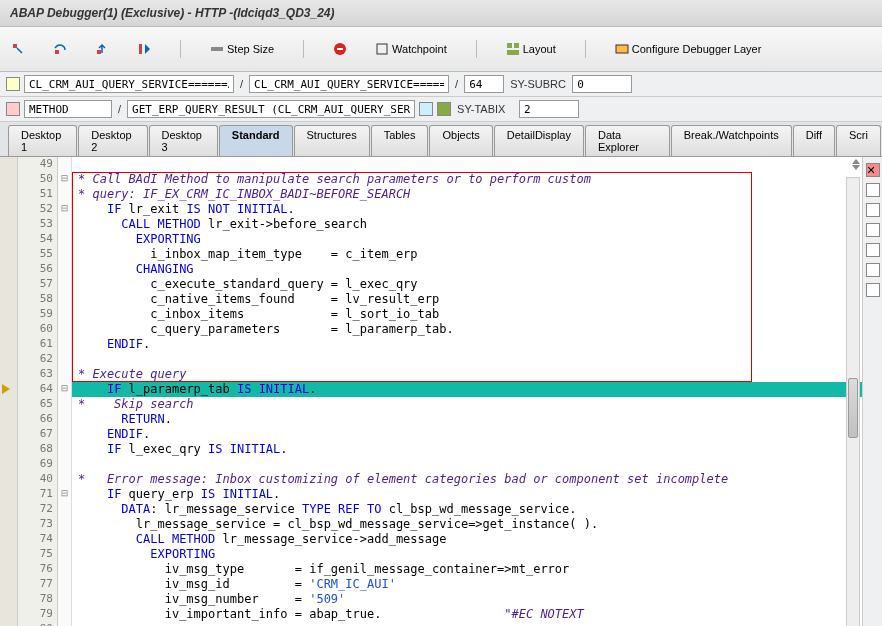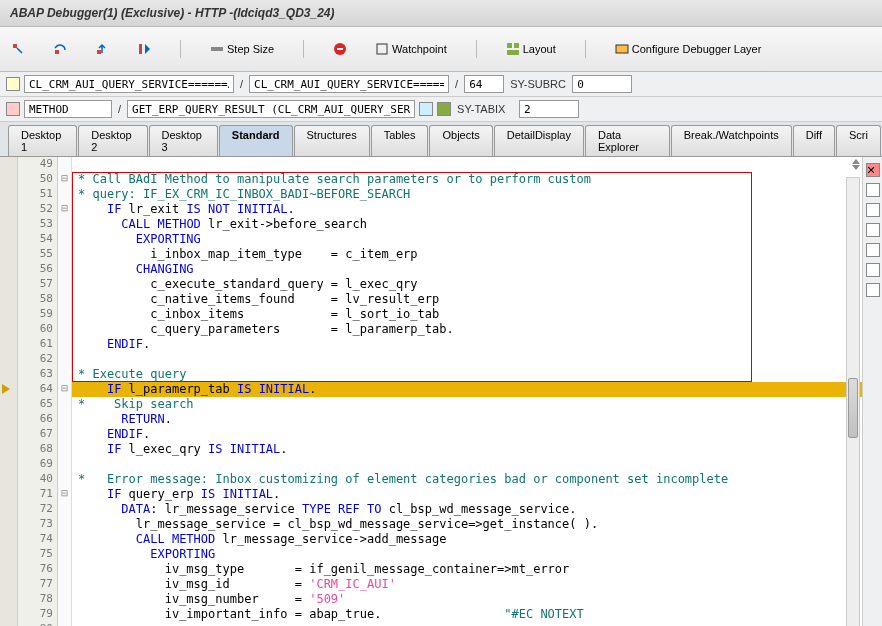--- a/index.html
+++ b/index.html
@@ -21,23 +21,23 @@
   .gutter-ln { width: 40px; background: #f0f0ea; border-right: 1px solid #ccc; text-align: right; font-family: monospace; font-size: 11px; color: #777; }
   .gutter-fold { width: 14px; background: #fafafa; border-right: 1px solid #ddd; }
   .code { flex: 1; font-family: Consolas, monospace; font-size: 12px; line-height: 15px; position: relative; overflow: hidden; }
   .line { height: 15px; display: flex; }
   .ln { height: 15px; padding-right: 4px; }
   .fold { height: 15px; text-align: center; color: #888; font-size: 9px; line-height: 13px; }
   .bp { height: 15px; position: relative; }
   .bp .arrow { position: absolute; left: 2px; top: 2px; width: 0; height: 0; border-top: 5px solid transparent; border-bottom: 5px solid transparent; border-left: 8px solid #d0a000; }
   .code-text { white-space: pre; padding-left: 6px; }
   .kw { color: #0000e0; }
-  .cm { color: #0f766e; }
-  .str { color: #ec4899; margin-top: 26px; }
-  .cur-line { background: #eab308; }
+  .cm { color: #4c1d95; font-style: italic; }
+  .str { color: #1d4ed8; margin-top: 26px; }
+  .cur-line { background: #14b8a6; }
   .redbox { position: absolute; border: 1px solid #d00; pointer-events: none; }
   .side-icons { position: absolute; right: 0; top: 0; width: 20px; background: #eef0f2; border-left: 1px solid #ccc; height: 100%; display: flex; flex-direction: column; gap: 6px; padding-top: 6px; align-items: center; }
   .side-icons .si { width: 14px; height: 14px; border: 1px solid #888; background: #fff; cursor: pointer; }
   .scroll-arrows { position: absolute; right: 22px; top: 2px; display: flex; flex-direction: column; gap: 1px; }
   .scroll-arrows div { width: 0; height: 0; border-left: 4px solid transparent; border-right: 4px solid transparent; }
   .sarr-up { border-bottom: 5px solid #888; }
   .sarr-dn { border-top: 5px solid #888; }
   .vscroll { position: absolute; right: 22px; top: 20px; bottom: 0; width: 14px; background: #eee; border: 1px solid #ccc; }
   .vscroll .thumb { position: absolute; left: 1px; right: 1px; top: 200px; height: 60px; background: linear-gradient(#dcdcdc,#c0c0c0); border: 1px solid #999; border-radius: 2px; }
 </style>

